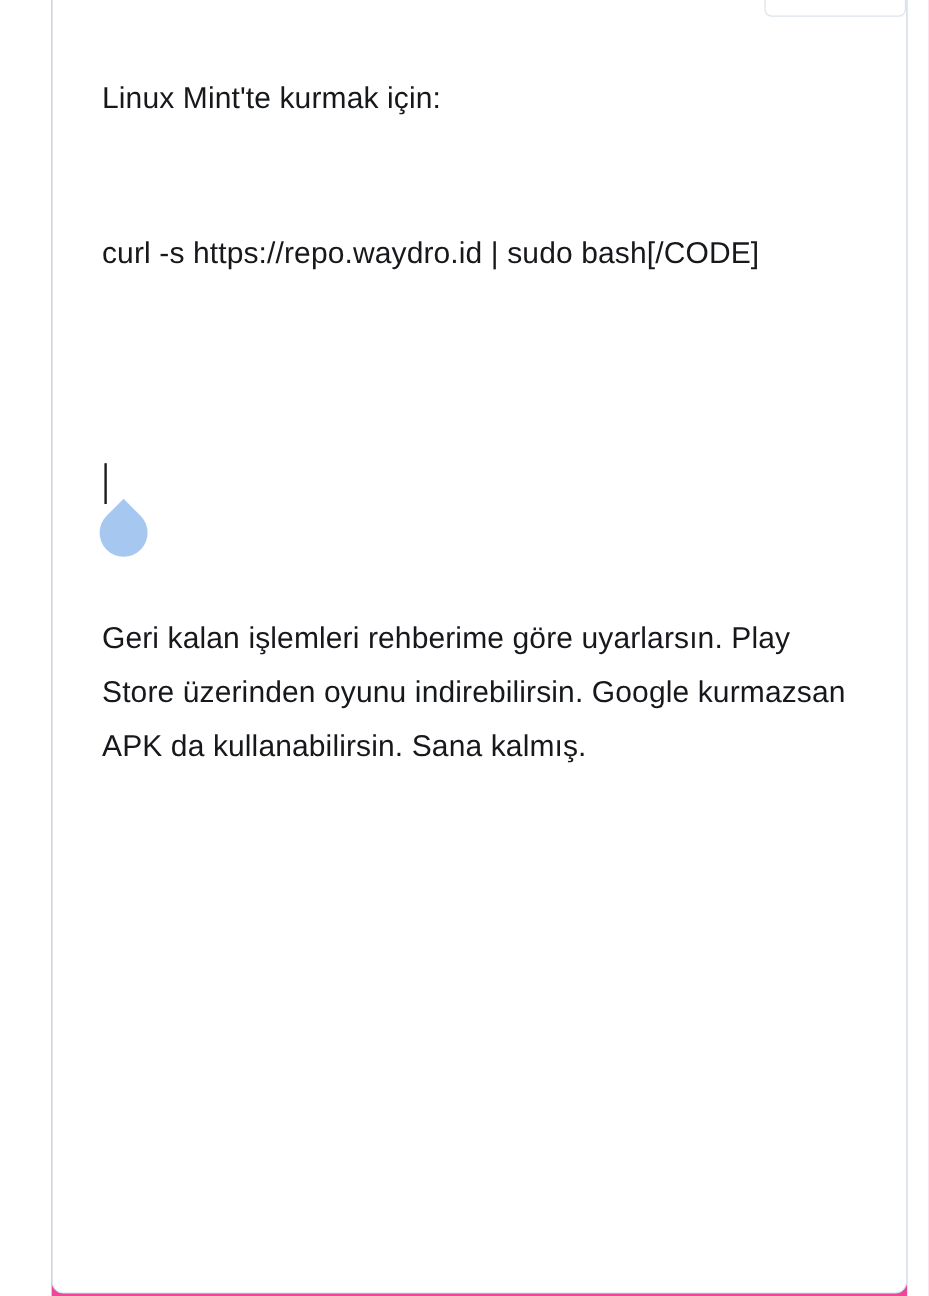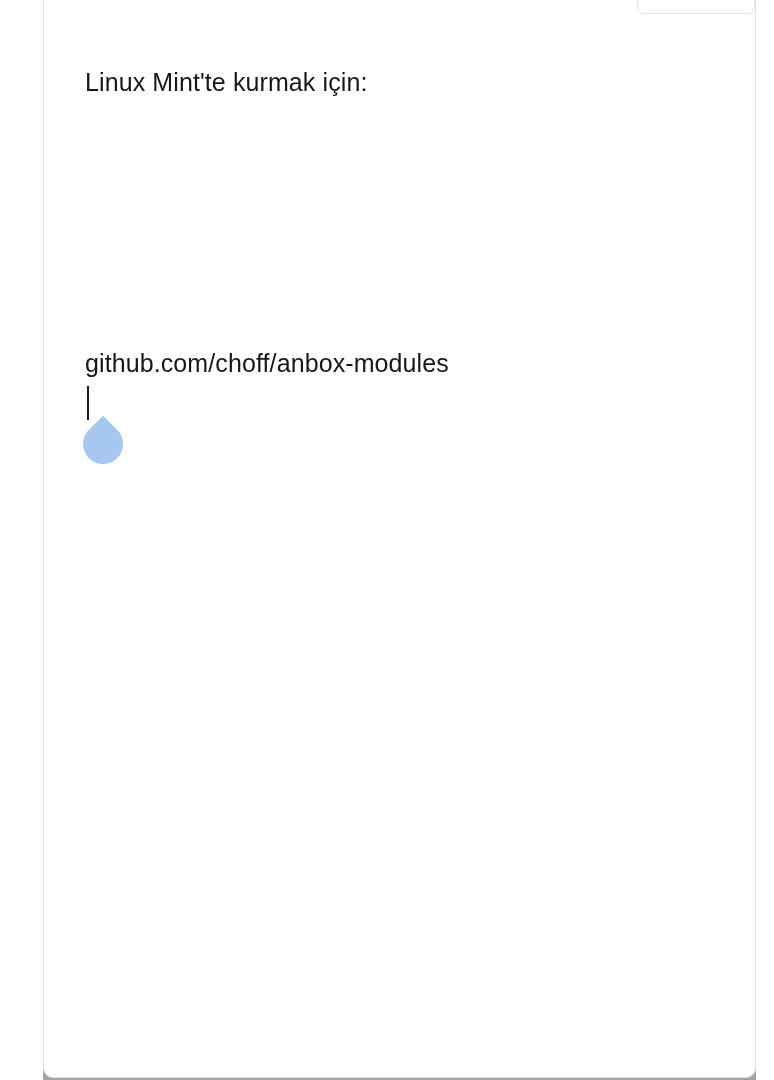--- a/index.html
+++ b/index.html
@@ -11,21 +11,21 @@
     height: 1080px;
     background: #ffffff;
     font-family: "Liberation Sans", sans-serif;
     overflow: hidden;
   }
 
   .screen {
     position: relative;
     width: 774px;
     height: 1080px;
-    background: #a3a3a3;
+    background: #ec4899;
     box-sizing: border-box;
   }
 
   
   .left-gutter {
     position: absolute;
     left: 0;
     top: 0;
     width: 43px;
     height: 1080px;
@@ -137,33 +137,34 @@
 
   <div class="content">
 
     <p class="para">Linux Mint'te kurmak için:</p>
 
     <div class="gap-sm"></div>
 
 
     <div class="gap-md"></div>
 
+    <p class="para">curl -s https://repo.waydro.id | sudo bash[/CODE]</p>
 
     <div class="gap-lg"></div>
 
 
     <div class="gap-md"></div>
 
-    <p class="para">github.com/choff/anbox-modules</p>
 
     <div class="caret-line">
       <div class="caret"></div>
     </div>
 
     <div class="drop-handle">
       <div class="drop"></div>
     </div>
 
     <div class="gap-md"></div>
 
+    <p class="para">Geri kalan işlemleri rehberime göre uyarlarsın. Play Store üzerinden oyunu indirebilirsin. Google kurmazsan APK da kullanabilirsin. Sana kalmış.</p>
 
   </div>
 </div>
 
 </body></html>

